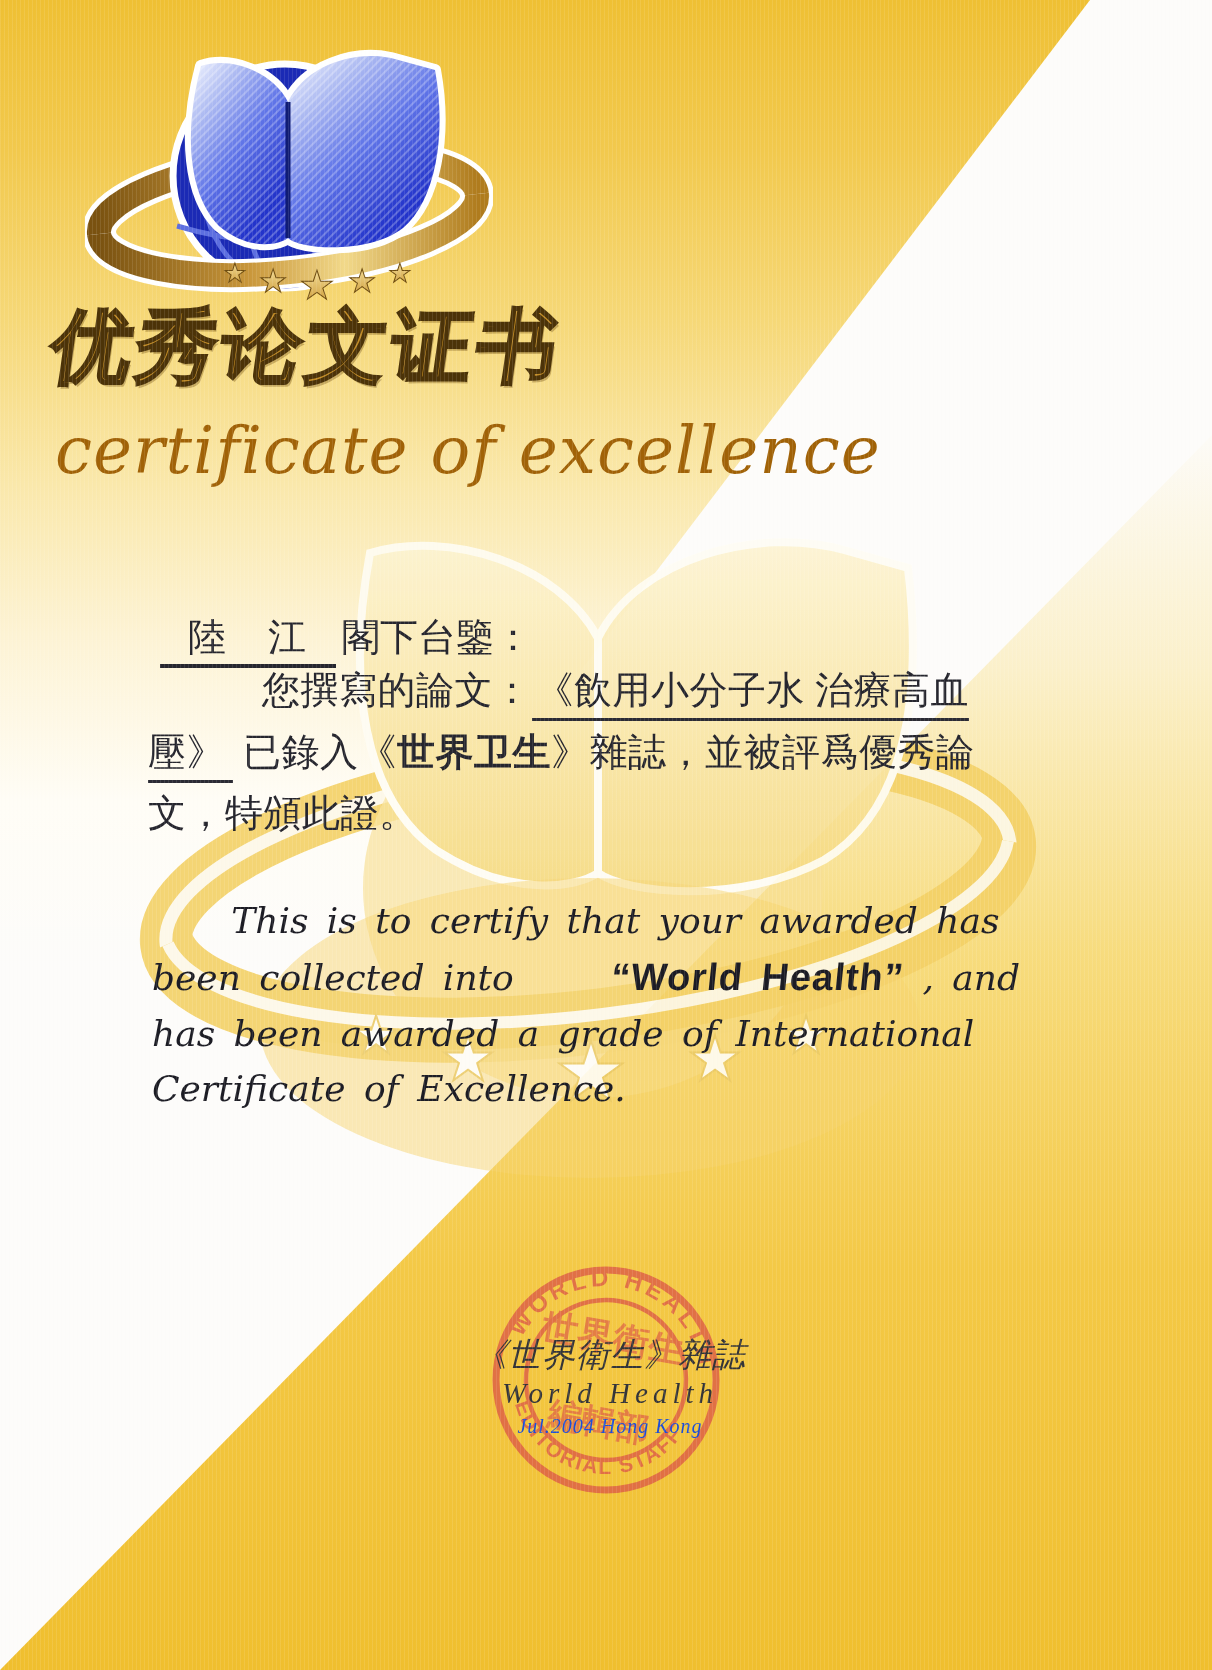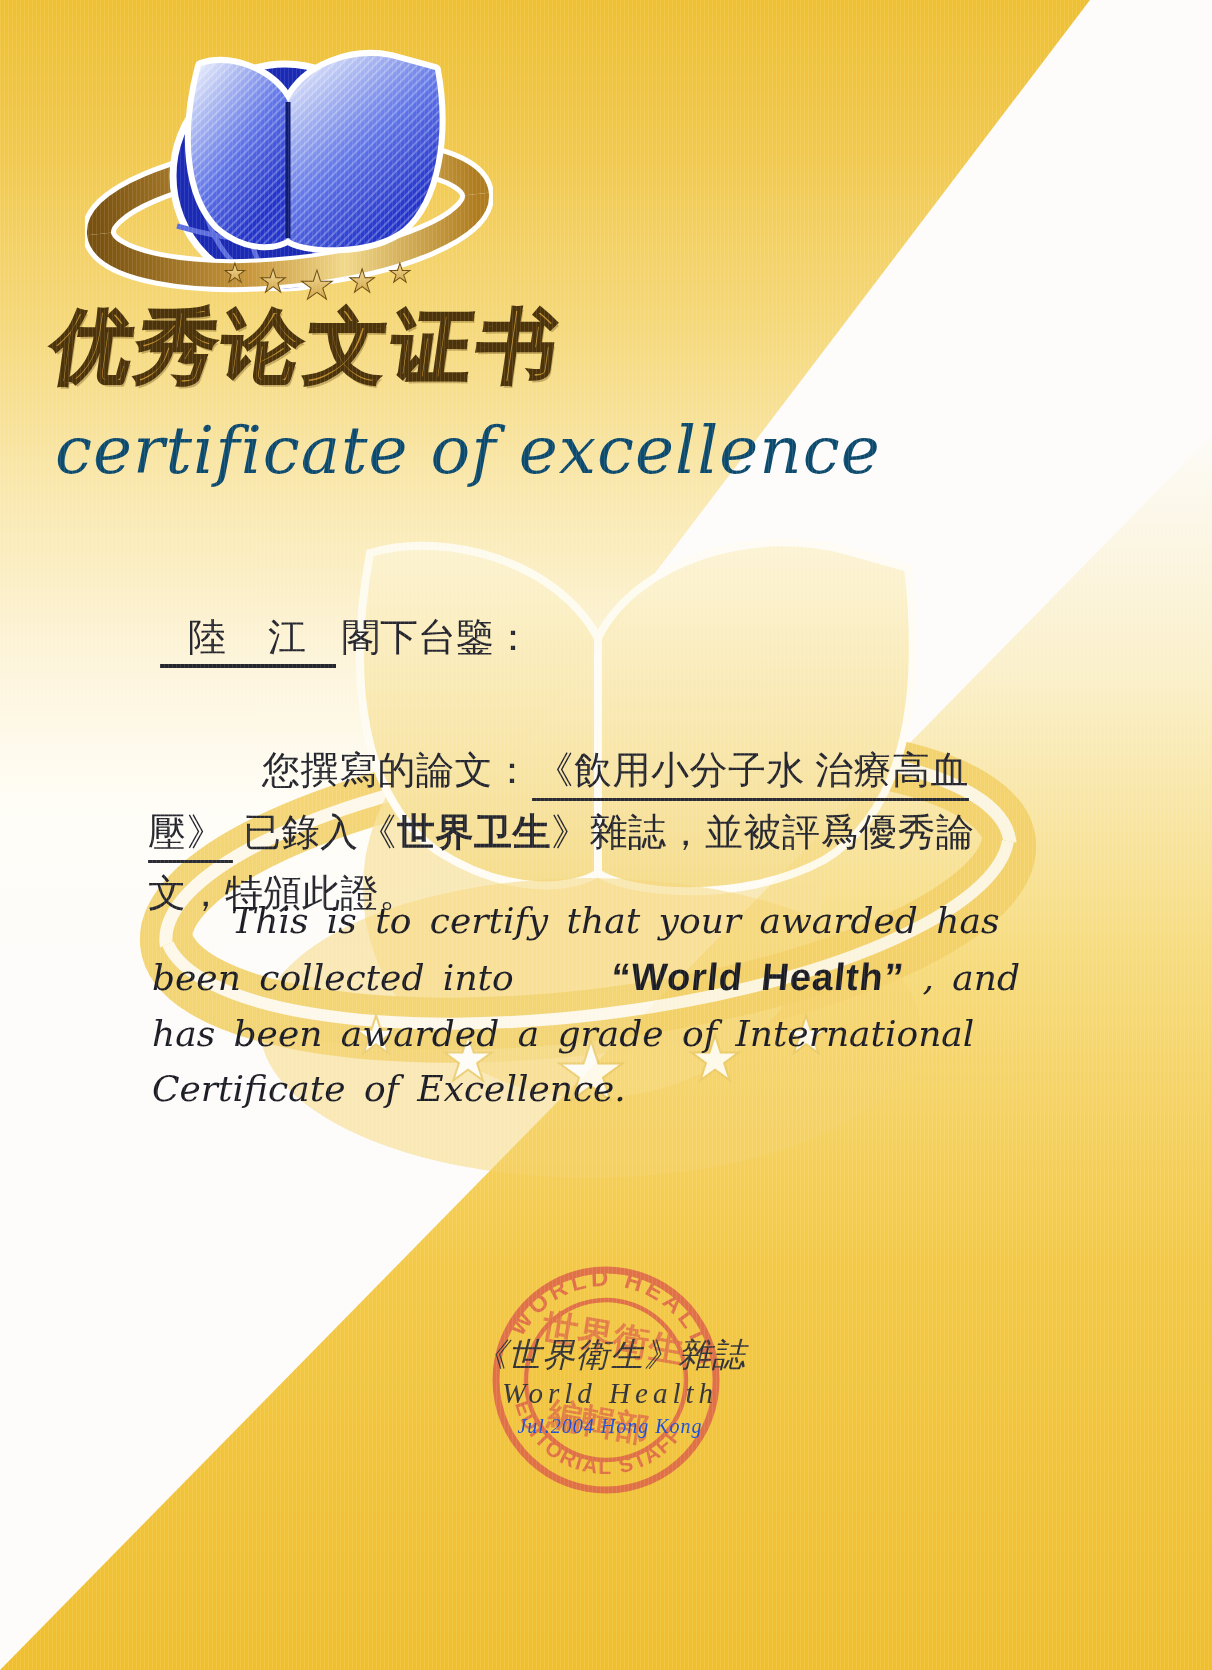--- a/index.html
+++ b/index.html
@@ -36,35 +36,35 @@
     position:absolute; left:52px; top:294px; z-index:4;
     font-family:"DejaVu Sans","Liberation Sans",sans-serif;
     font-weight:bold; font-size:80px; letter-spacing:5px;
     color:#c08a25; -webkit-text-stroke:2.5px #4c3308;
     transform:skewX(-8deg); white-space:nowrap;
     text-shadow:2px 3px 0 rgba(110,74,14,.35);
   }
   .title-en{
     position:absolute; left:55px; top:412px; z-index:4;
     font-family:"DejaVu Serif",serif; font-style:italic;
-    font-size:66px; color:#0c4a6e; white-space:nowrap; letter-spacing:1px;
+    font-size:66px; color:#a16207; white-space:nowrap; letter-spacing:1px;
   }
   
   .addressee{
     position:absolute; left:160px; top:612px; z-index:4;
     font-size:38px; color:#26262e; white-space:nowrap;
   }
   .addr-name{
     border-bottom:4px solid #26262e; padding:0 28px 6px 28px;
     letter-spacing:2px;
     margin-top:32px;
   }
   .addr-sal{margin-left:6px;}
   .para-cn{
-    position:absolute; left:148px; top:740px; width:856px; z-index:4;
+    position:absolute; left:148px; top:660px; width:856px; z-index:4;
     margin:0; font-size:38px; line-height:1.62; letter-spacing:.5px;
     color:#26262e; text-indent:3em; text-align:left;
   }
   .thesis-underline{
     border-bottom:3.5px solid #2b2b34; padding:0 8px 7px 4px;
   }
   .journal-cn-bold{font-weight:bold;}
   .para-en{
     position:absolute; left:152px; top:893px; width:880px; z-index:4;
     margin:0; font-family:"DejaVu Serif",serif; font-style:italic;

